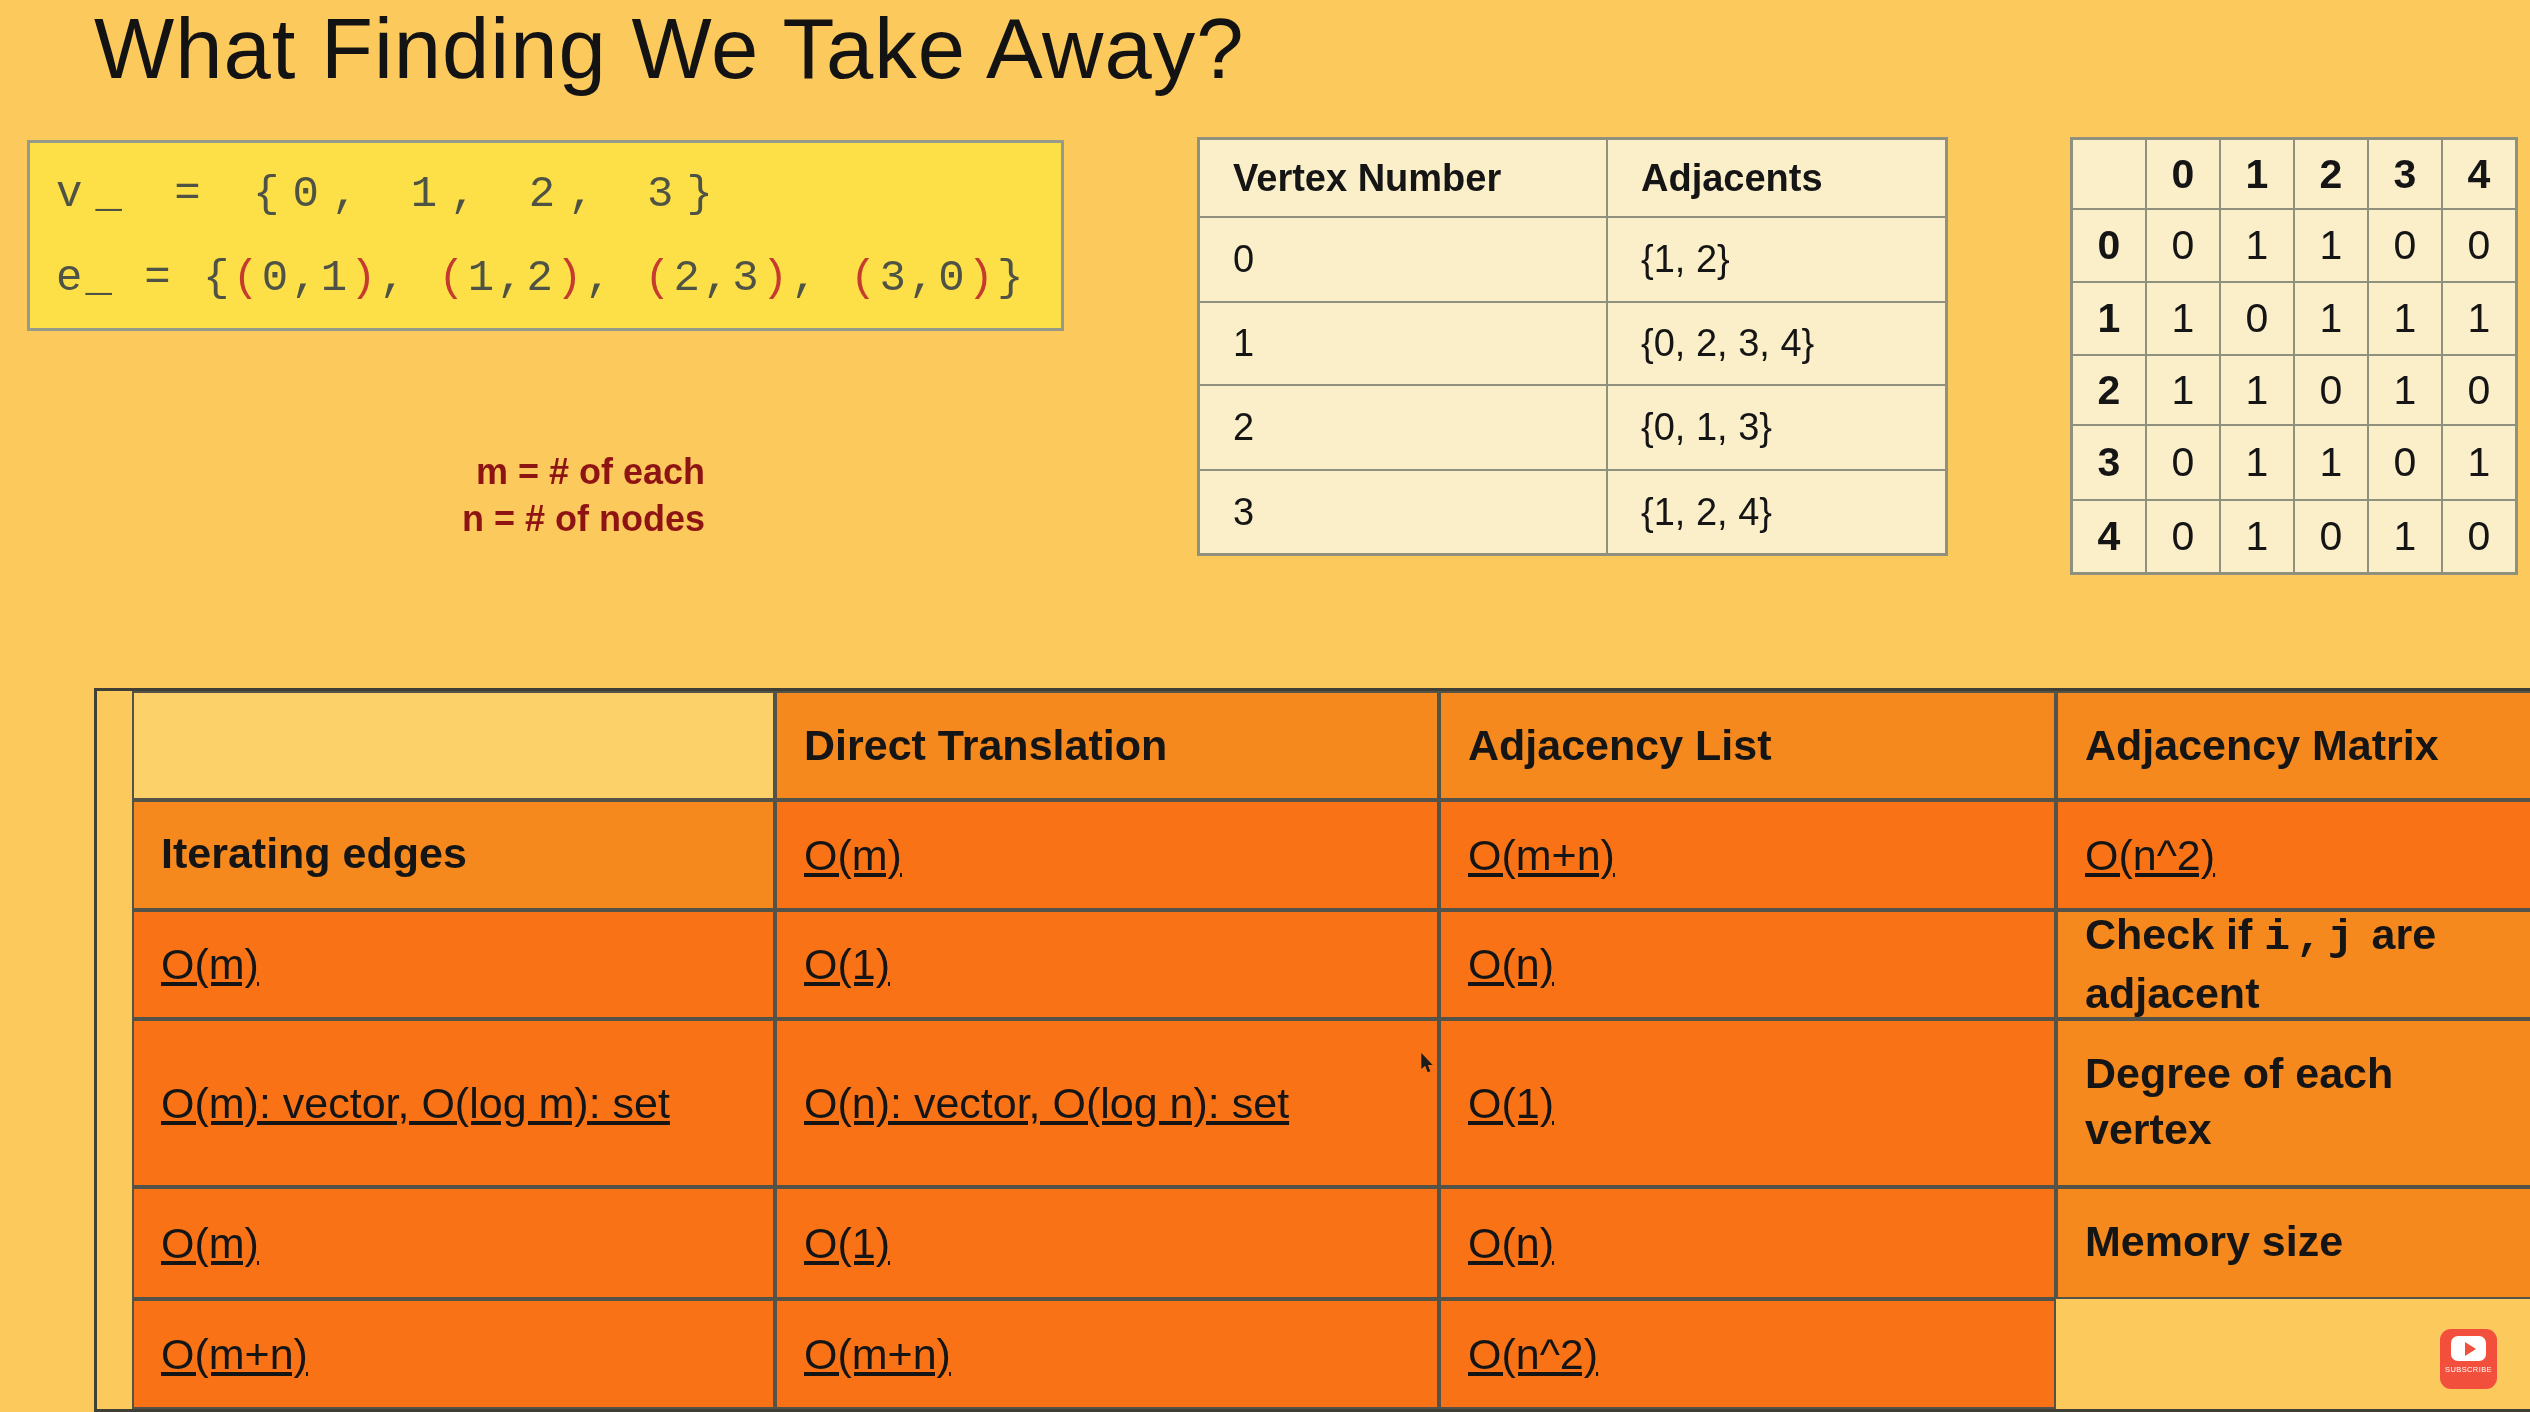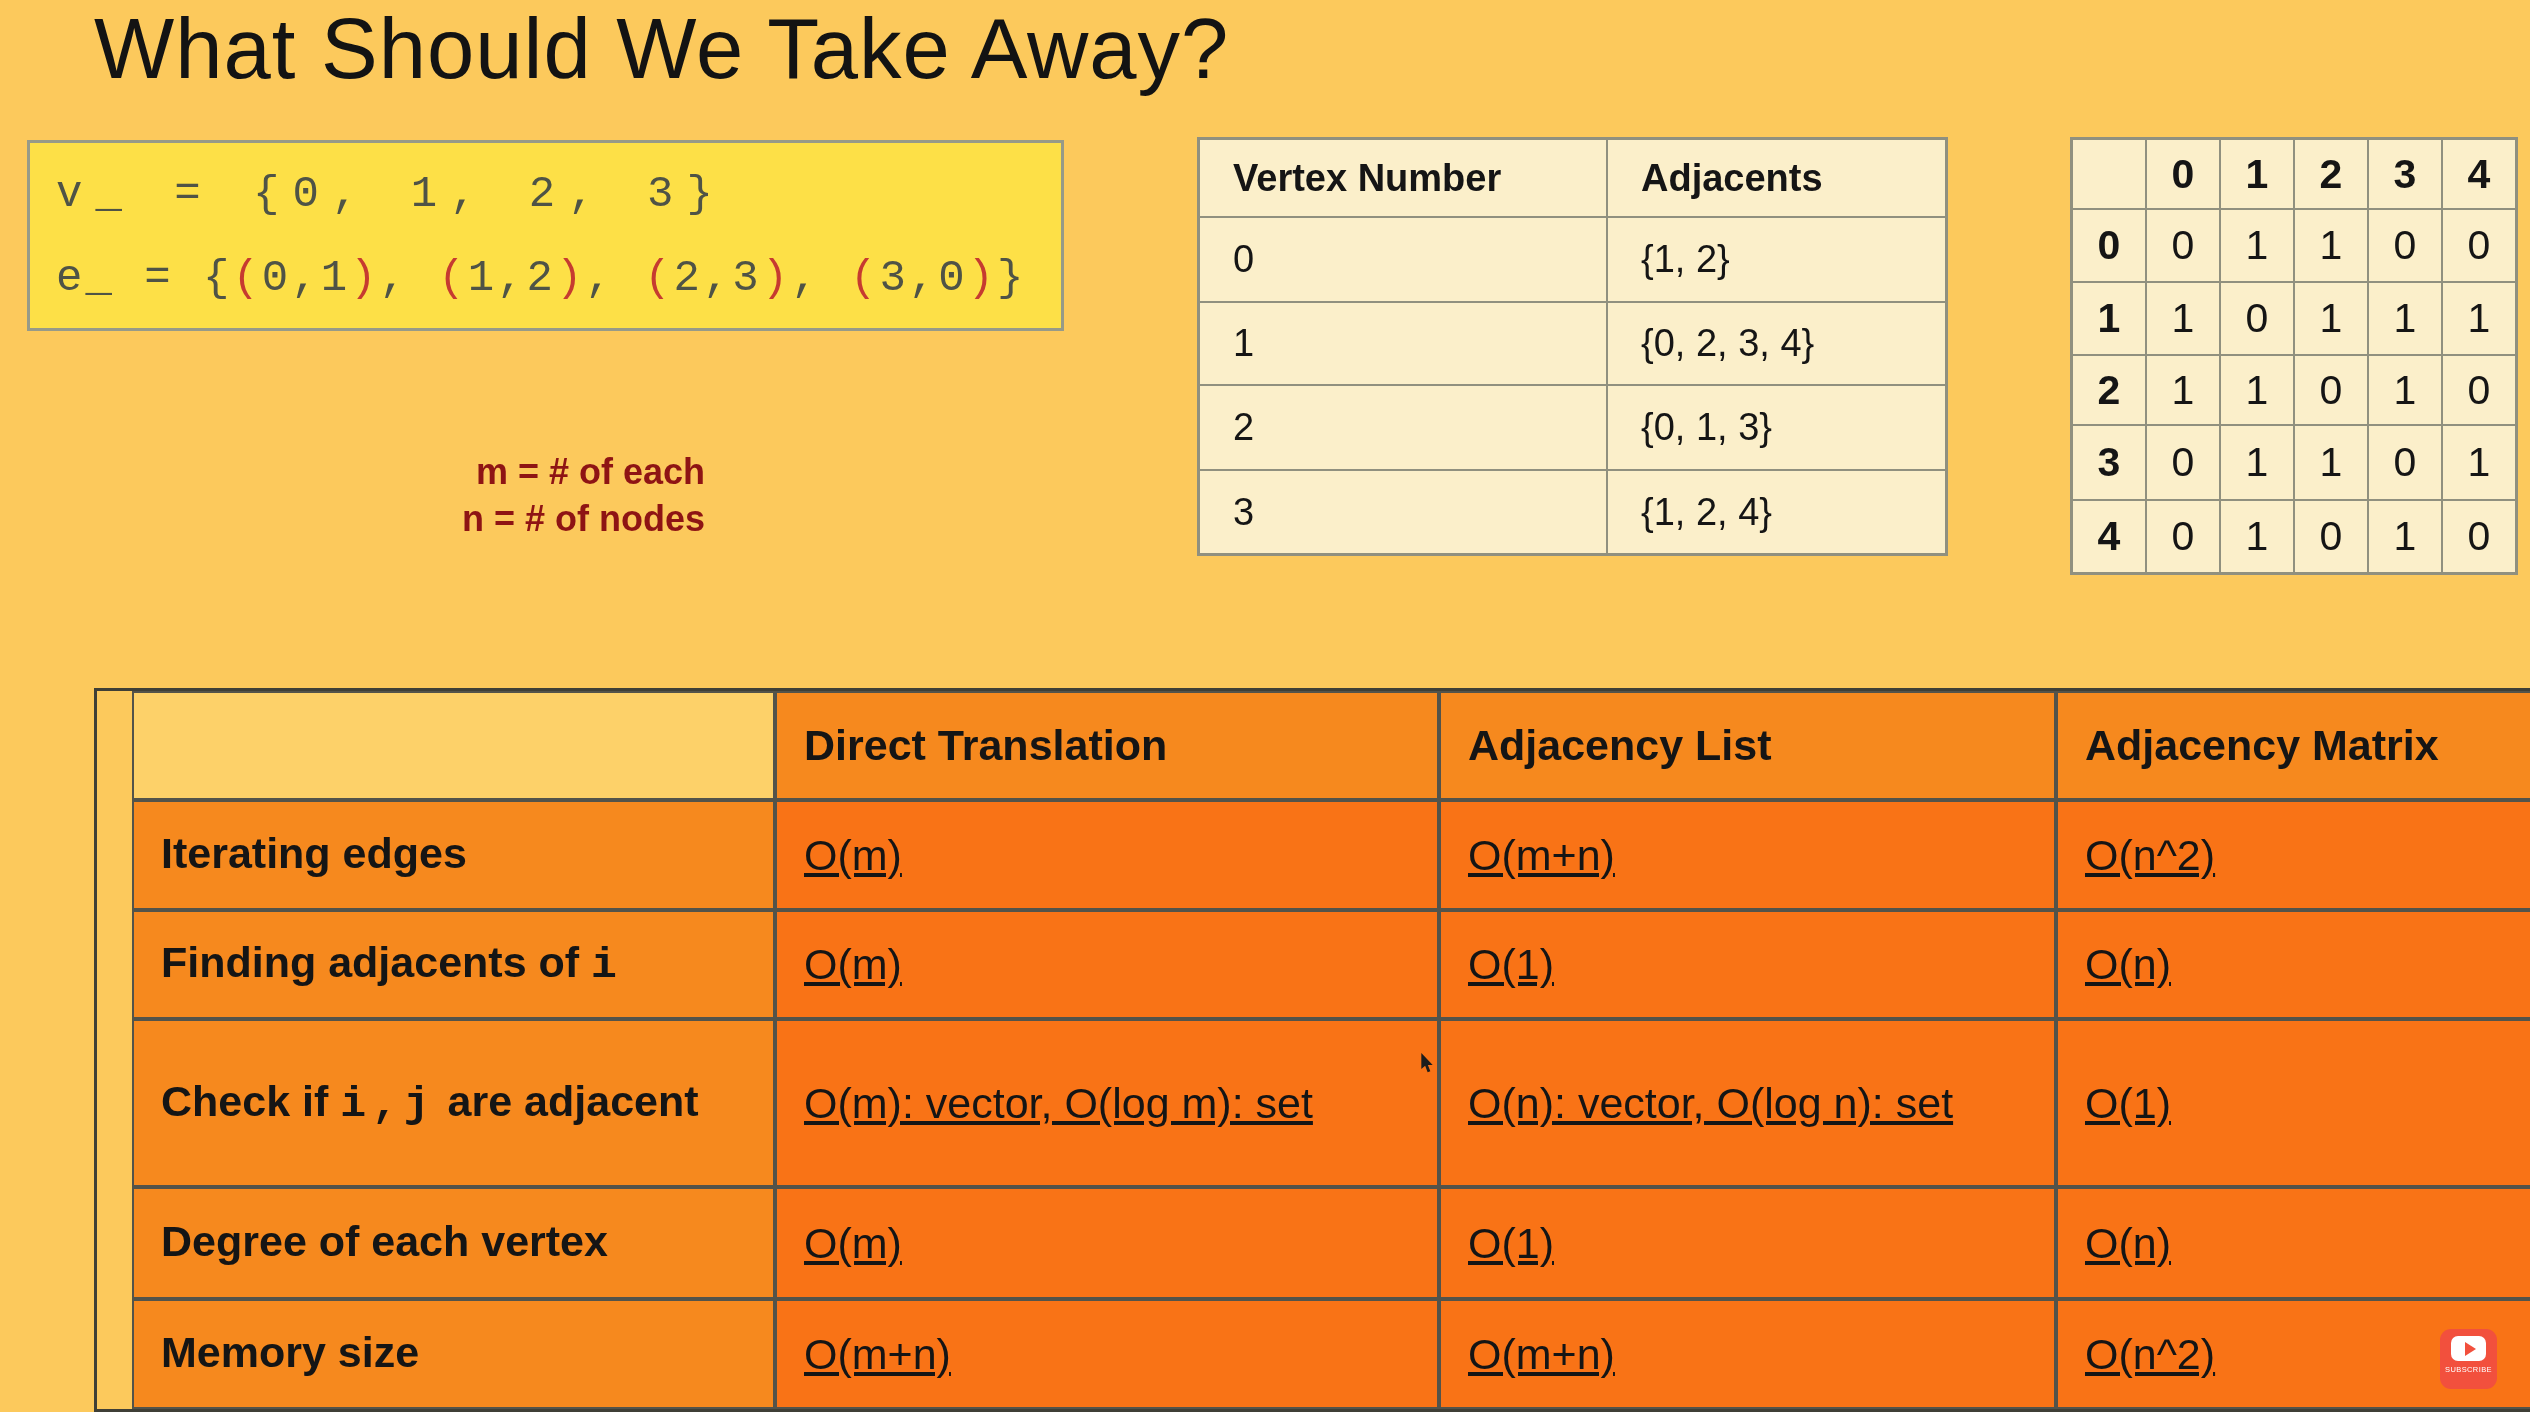--- a/index.html
+++ b/index.html
@@ -86,21 +86,21 @@
     border-left:11px solid #f2503d;
     border-top:7px solid transparent;border-bottom:7px solid transparent;
   }
   .subscribe-label{font-size:7.5px;color:#ffffff;margin-top:4px;letter-spacing:0.4px;}
 </style>
 </head>
 <body>
 
 <div class="screen">
 
-  <h1 class="title">What Should We Take Away?</h1>
+  <h1 class="title">What Finding We Take Away?</h1>
 
   <div class="code-block">
     <div class="code-line line1">v_ = {0, 1, 2, 3}</div>
     <div class="code-line line2" id="code-line2"><span class="">e_ = {</span><span class="code-red">(</span><span class="">0,1</span><span class="code-red">)</span><span class="">, </span><span class="code-red">(</span><span class="">1,2</span><span class="code-red">)</span><span class="">, </span><span class="code-red">(</span><span class="">2,3</span><span class="code-red">)</span><span class="">, </span><span class="code-red">(</span><span class="">3,0</span><span class="code-red">)</span><span class="">}</span></div>
   </div>
 
   <div class="notes">
     <div>m = # of each</div>
     <div>n = # of nodes</div>
   </div>
@@ -161,23 +161,20 @@
     <div class="cell cmp-corner"></div>
     <div class="cell cmp-head">Direct Translation</div>
     <div class="cell cmp-head">Adjacency List</div>
     <div class="cell cmp-head">Adjacency Matrix</div>
   <div class="cell cmp-label">
         <span><span>Iterating edges</span><span class="mono"></span><span></span></span>
       </div>
       <div class="cell cmp-data">O(m)</div>
       <div class="cell cmp-data">O(m+n)</div>
       <div class="cell cmp-data">O(n^2)</div>
-      <div class="cell cmp-label">
-        <span><span>Finding adjacents of </span><span class="mono">i</span><span></span></span>
-      </div>
       <div class="cell cmp-data">O(m)</div>
       <div class="cell cmp-data">O(1)</div>
       <div class="cell cmp-data">O(n)</div>
       <div class="cell cmp-label">
         <span><span>Check if </span><span class="mono">i,j</span><span> are adjacent</span></span>
       </div>
       <div class="cell cmp-data">O(m): vector, O(log m): set</div>
       <div class="cell cmp-data">O(n): vector, O(log n): set</div>
       <div class="cell cmp-data">O(1)</div>
       <div class="cell cmp-label">

